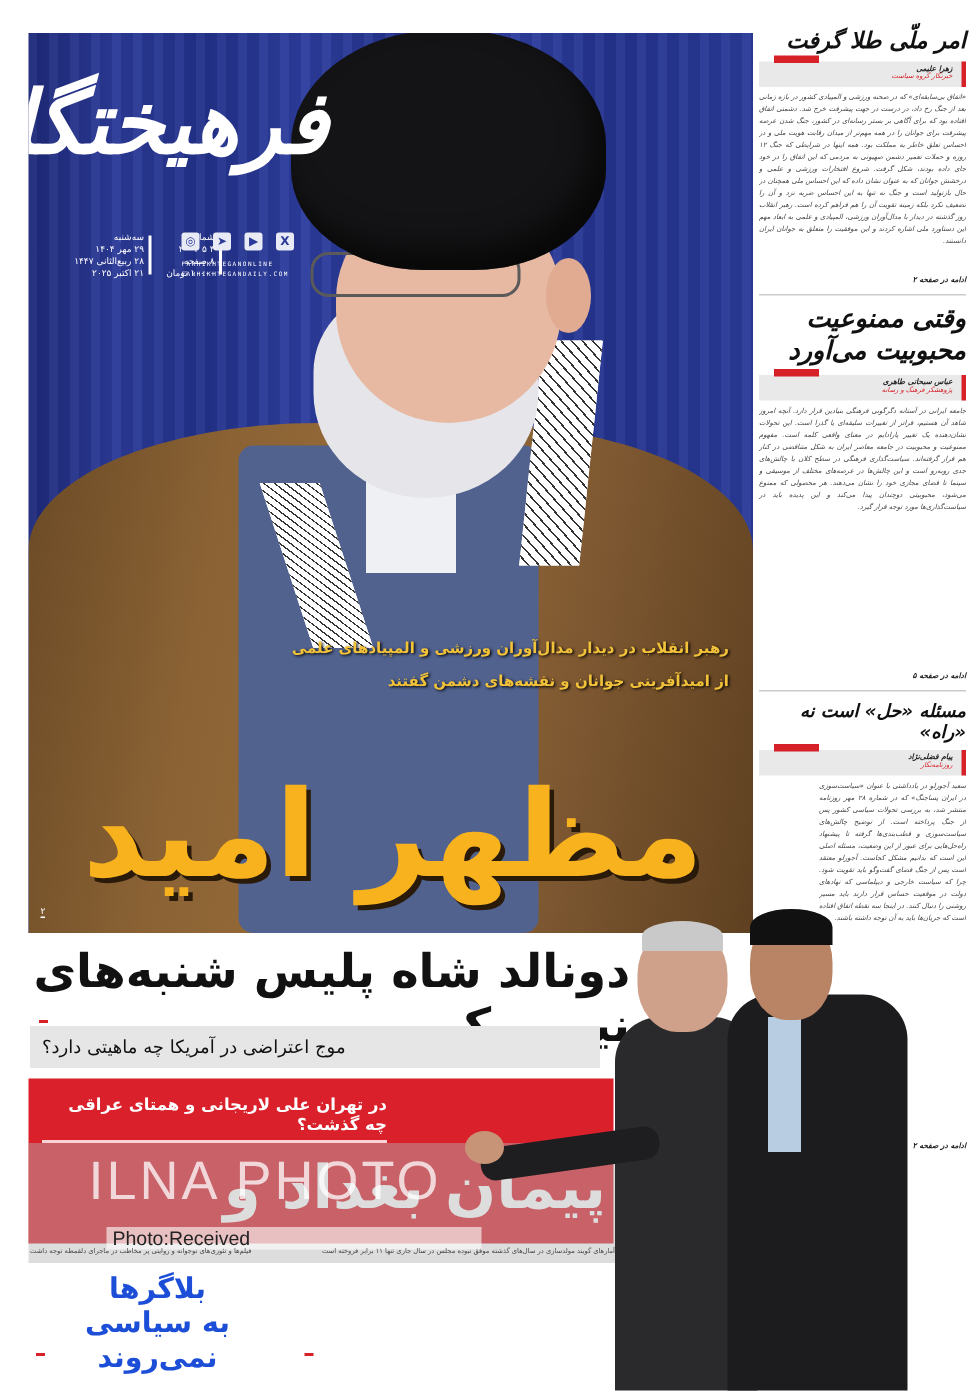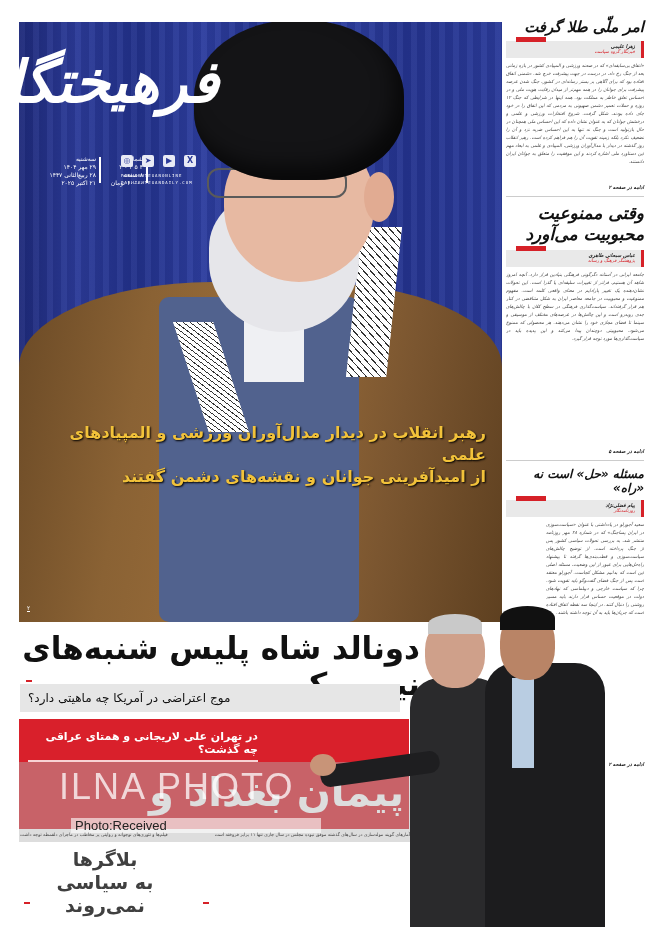--- a/index.html
+++ b/index.html
@@ -26,21 +26,21 @@
   .logo { position: absolute; left: 30px; top: 10px; width: 170px; height: 100px; color: #fff; font-family: "DejaVu Serif", serif; font-size: 58px; font-weight: bold; font-style: italic; direction: rtl; text-align: right; line-height: 100px; }
   .masthead-info { position: absolute; left: 22px; top: 133px; width: 180px; height: 40px; color: #fff; font-size: 6px; line-height: 8px; direction: rtl; }
   .mi-col { position: absolute; top: 0; text-align: right; }
   .mi-col.date { left: 0; width: 55px; }
   .mi-col.issue { left: 62px; width: 40px; }
   .mi-sep { position: absolute; top: 2px; width: 2px; height: 26px; background: #fff; }
   .social { position: absolute; left: 124px; top: 133px; width: 90px; height: 34px; }
   .social .ico { position: absolute; top: 0; width: 12px; height: 12px; background: #e8eaf5; border-radius: 2px; color: #2b3a98; font-size: 8px; line-height: 12px; text-align: center; font-weight: bold; }
   .social .handle { position: absolute; left: 0; width: 92px; font-size: 4px; letter-spacing: 1px; color: #fff; text-align: left; white-space: nowrap; font-family: "DejaVu Sans Mono", monospace; }
 
-  .cover-sub { position: absolute; right: 16px; top: 400px; width: 460px; color: #f2c23a; font-size: 16px; font-weight: bold; line-height: 22px; text-align: right; direction: rtl; text-shadow: 1px 1px 2px #000; }
+  .cover-sub { position: absolute; right: 16px; top: 400px; width: 460px; color: #f2c23a; font-size: 10px; font-weight: bold; line-height: 22px; text-align: right; direction: rtl; text-shadow: 1px 1px 2px #000; }
   .cover-headline { position: absolute; left: 10px; top: 480px; width: 466px; color: #f7b21e; font-size: 80px; font-weight: bold; line-height: 110px; text-align: center; direction: rtl; text-shadow: 3px 3px 0 #2a1a0a; }
   .page-ref { position: absolute; color: #fff; font-size: 6px; border-bottom: 1px solid #fff; }
 
   
   .sidebar { position: absolute; left: 506px; top: 18px; width: 138px; height: 909px; font-style: italic; }
   .sb-title { direction: rtl; text-align: right; font-weight: bold; color: #111; }
   .sb-author { position: relative; margin-top: 5px; background: #e9e9e9; border-right: 3px solid #d62128; height: 17px; direction: rtl; text-align: right; padding-right: 6px; }
   .sb-tag { position: absolute; left: 10px; top: -4px; width: 30px; height: 5px; background: #d62128; }
   .sb-author .name { font-size: 5px; font-weight: bold; color: #222; display: block; padding-top: 2px; }
   .sb-author .role { font-size: 4.5px; color: #d62128; display: block; }
@@ -54,21 +54,21 @@
   .nyc-sub { position: absolute; left: 20px; top: 62px; width: 380px; height: 28px; background: #e6e6e6; font-size: 12px; color: #111; direction: rtl; text-align: left; padding-left: 8px; line-height: 28px; }
   .nyc-sub-text { direction: rtl; unicode-bidi: plaintext; }
   .red-block { position: absolute; left: 19px; top: 97px; width: 390px; height: 110px; background: #d9202b; }
   .red-sub { position: absolute; left: 28px; top: 108px; width: 230px; color: #fff; font-size: 11px; font-weight: bold; direction: rtl; text-align: right; border-bottom: 2px solid rgba(255,255,255,0.8); padding-bottom: 4px; }
   .red-headline { position: absolute; left: 34px; top: 140px; width: 370px; color: #fff; font-size: 40px; font-weight: bold; direction: rtl; text-align: right; line-height: 60px; }
   .watermark { position: absolute; left: 0; top: 140px; width: 420px; height: 80px; background: rgba(180,180,180,0.45); margin-left: 19px; }
   .watermark .wm-main { position: absolute; left: 40px; top: 4px; font-size: 36px; color: rgba(255,255,255,0.75); font-family: "Liberation Sans", sans-serif; letter-spacing: 2px; }
   .watermark .wm-sub { position: absolute; left: 52px; top: 56px; font-size: 13px; color: #222; font-family: "Liberation Sans", sans-serif; background: rgba(255,255,255,0.6); padding: 0 4px; width: 250px; }
   .cap-strip { position: absolute; left: 20px; top: 210px; width: 390px; font-size: 4.5px; color: #444; direction: rtl; }
   .cap-strip span { position: absolute; top: 0; white-space: nowrap; }
-  .bottom-story { position: absolute; top: 226px; font-size: 19px; font-weight: bold; color: #404040; direction: rtl; text-align: center; line-height: 23px; }
+  .bottom-story { position: absolute; top: 226px; font-size: 19px; font-weight: bold; color: #1d4ed8; direction: rtl; text-align: center; line-height: 23px; }
   .bs-mark { position: absolute; width: 6px; height: 2px; background: #d62128; }
 
   
   .people { position: absolute; left: 400px; top: 608px; width: 210px; height: 319px; }
   .p1-body { position: absolute; left: 10px; top: 70px; width: 95px; height: 249px; background: #2a2a2c; border-radius: 30px 30px 0 0; }
   .p1-head { position: absolute; left: 25px; top: 10px; width: 60px; height: 70px; background: #cfa08a; border-radius: 45%; }
   .p1-hair { position: absolute; left: 28px; top: 6px; width: 54px; height: 20px; background: #c9c9c9; border-radius: 50% 50% 0 0; }
   .p2-body { position: absolute; left: 85px; top: 55px; width: 120px; height: 264px; background: #1c1c1e; border-radius: 30px 30px 0 0; }
   .p2-head { position: absolute; left: 100px; top: 2px; width: 55px; height: 70px; background: #b98466; border-radius: 45%; }
   .p2-hair { position: absolute; left: 100px; top: -2px; width: 55px; height: 24px; background: #111; border-radius: 50% 50% 0 0; }
@@ -119,20 +119,21 @@
       <div class="ico" style="left:42px">▶</div>
       <div class="ico" style="left:63px">X</div>
       <div class="handle" style="top:18px">FARHIKHTEGANONLINE</div>
       <div class="handle" style="top:25px">FARHIKHTEGANDAILY.COM</div>
     </div>
 
     <div class="cover-sub">
       <div>رهبر انقلاب در دیدار مدال‌آوران ورزشی و المپیادهای علمی</div>
       <div>از امیدآفرینی جوانان و نقشه‌های دشمن گفتند</div>
     </div>
+    <div class="cover-headline">مظهر امید</div>
     <div class="page-ref" style="left:8px; top:582px">۲</div>
   </div>
 
   <div class="sidebar">
     <div class="sb-article">
       <div class="sb-title" style="font-size:15px">امر ملّی طلا گرفت</div>
       <div class="sb-author">
         <div class="sb-tag"></div>
         <span class="name">زهرا علیمی</span>
         <span class="role">خبرنگار گروه سیاست</span>

